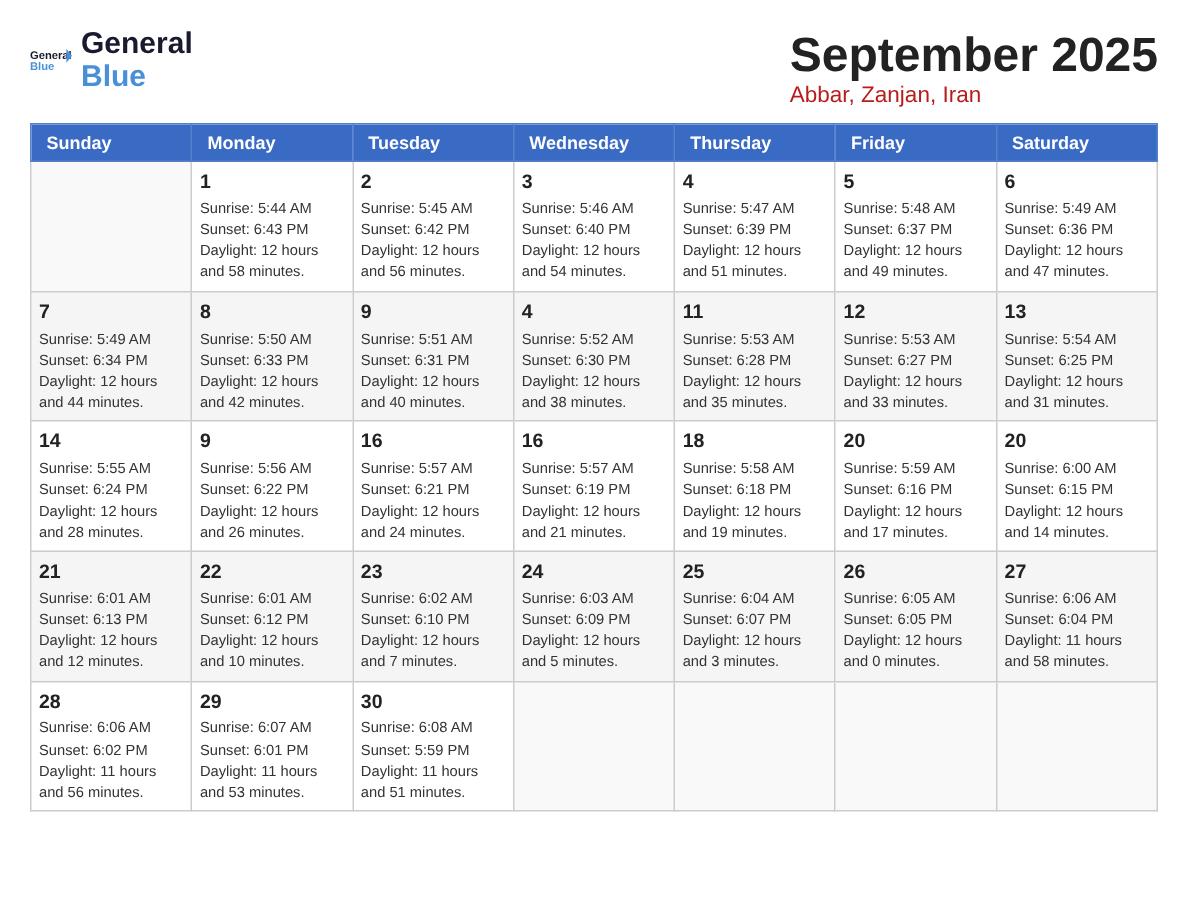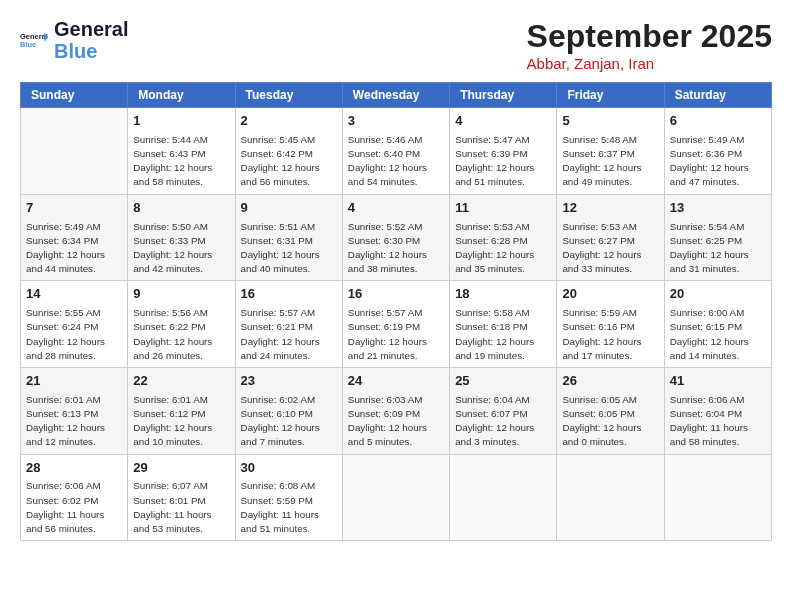--- a/index.html
+++ b/index.html
@@ -242,21 +242,21 @@
           </td>
           <td>
             <span class="day-num">25</span>
             <div class="day-info">Sunrise: 6:04 AM<br>Sunset: 6:07 PM<br>Daylight: 12 hours<br>and 3 minutes.</div>
           </td>
           <td>
             <span class="day-num">26</span>
             <div class="day-info">Sunrise: 6:05 AM<br>Sunset: 6:05 PM<br>Daylight: 12 hours<br>and 0 minutes.</div>
           </td>
           <td>
-            <span class="day-num">41</span>
+            <span class="day-num">27</span>
             <div class="day-info">Sunrise: 6:06 AM<br>Sunset: 6:04 PM<br>Daylight: 11 hours<br>and 58 minutes.</div>
           </td>
         </tr>
         <tr>
           <td>
             <span class="day-num">28</span>
             <div class="day-info">Sunrise: 6:06 AM<br>Sunset: 6:02 PM<br>Daylight: 11 hours<br>and 56 minutes.</div>
           </td>
           <td>
             <span class="day-num">29</span>

